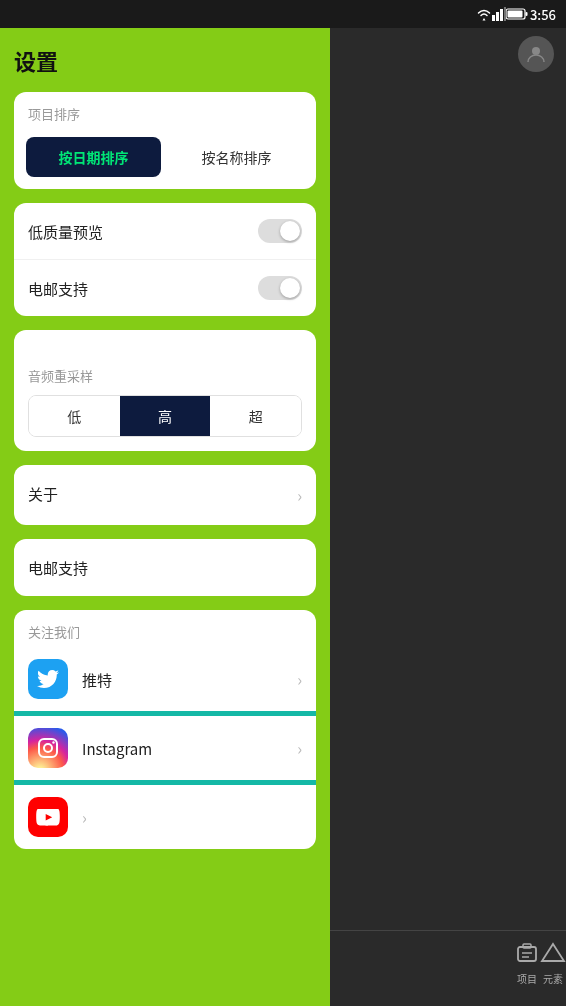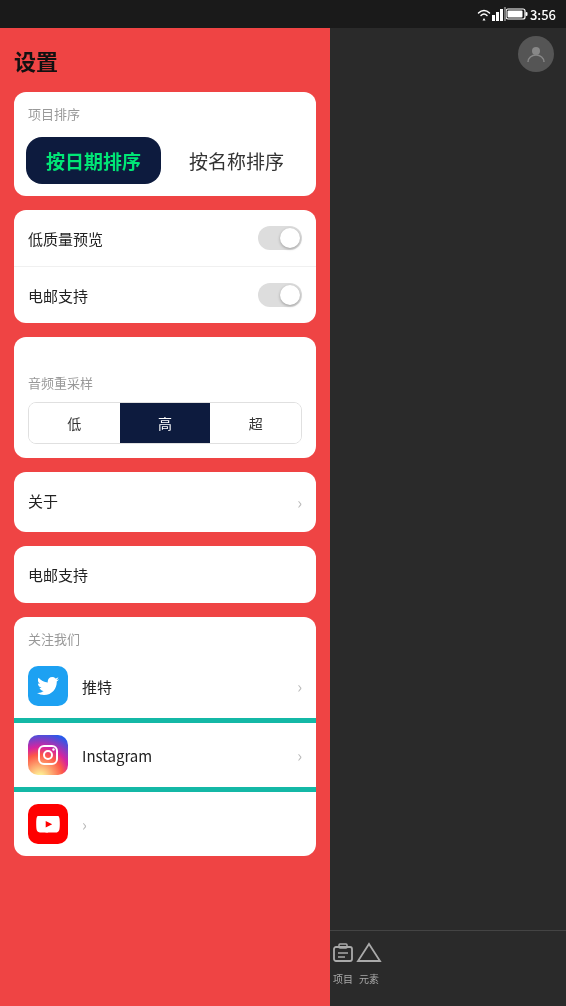--- a/index.html
+++ b/index.html
@@ -63,21 +63,21 @@
       display: flex;
       align-items: center;
       justify-content: center;
       color: #aaa;
       font-size: 18px;
     }
 
     
     .right-panel-nav {
       display: flex;
-      justify-content: flex-start;
+      justify-content: flex-end;
       width: 100%;
       padding: 10px 0;
       border-top: 1px solid #444;
     }
 
     .nav-item {
       display: flex;
       flex-direction: column;
       align-items: center;
       gap: 4px;
@@ -90,21 +90,21 @@
       height: 26px;
     }
 
     
     .settings-panel {
       position: absolute;
       top: 28px;
       left: 0;
       width: 330px;
       height: calc(1006px - 28px);
-      background: #ef4444;
+      background: #84cc16;
       overflow-y: auto;
       padding: 16px 14px;
     }
 
     .page-title {
       font-size: 22px;
       font-weight: bold;
       color: #111;
       margin-bottom: 16px;
     }
@@ -125,23 +125,23 @@
     
     .sort-buttons {
       display: flex;
       gap: 8px;
       padding: 8px 12px 12px 12px;
     }
 
     .sort-btn {
       flex: 1;
       padding: 10px 0;
-      border-radius: 16px;
+      border-radius: 8px;
       border: none;
-      font-size: 19px;
+      font-size: 14px;
       cursor: pointer;
       font-family: inherit;
       text-align: center;
     }
 
     .sort-btn.active {
       background: #0d1b3e;
       color: #00e676;
       font-weight: bold;
     }

